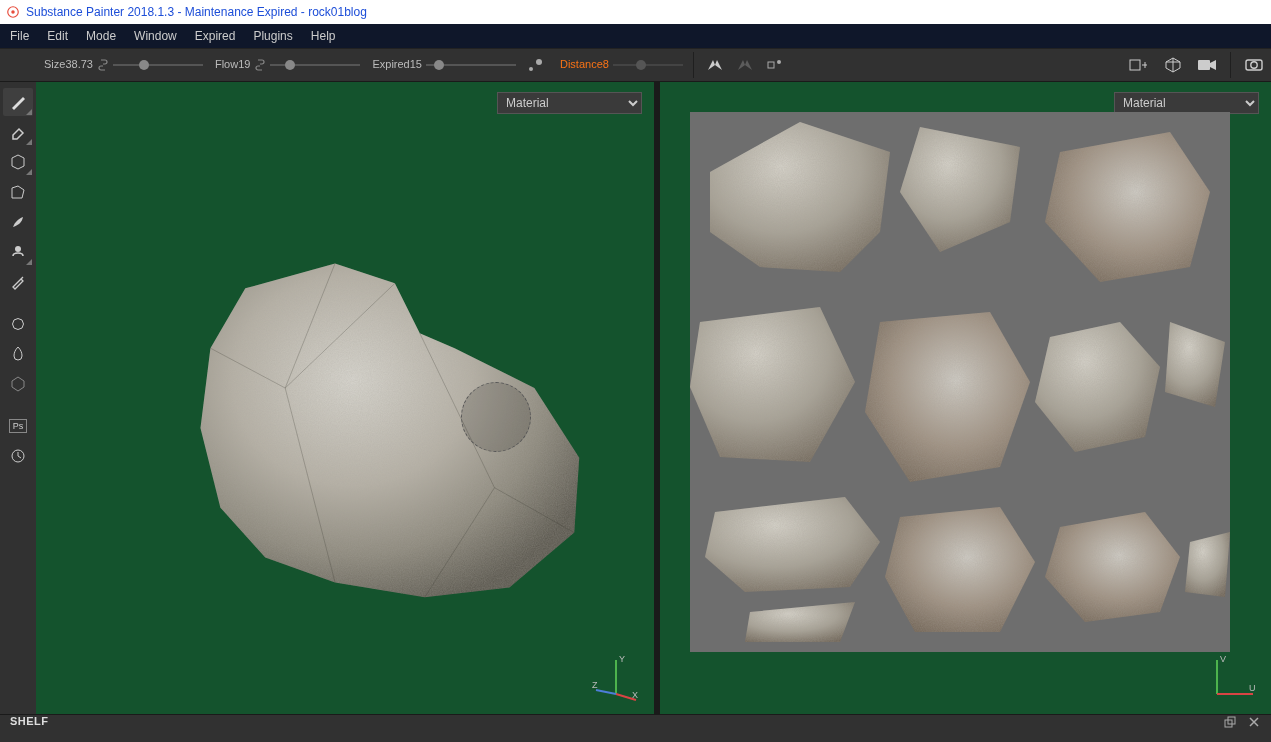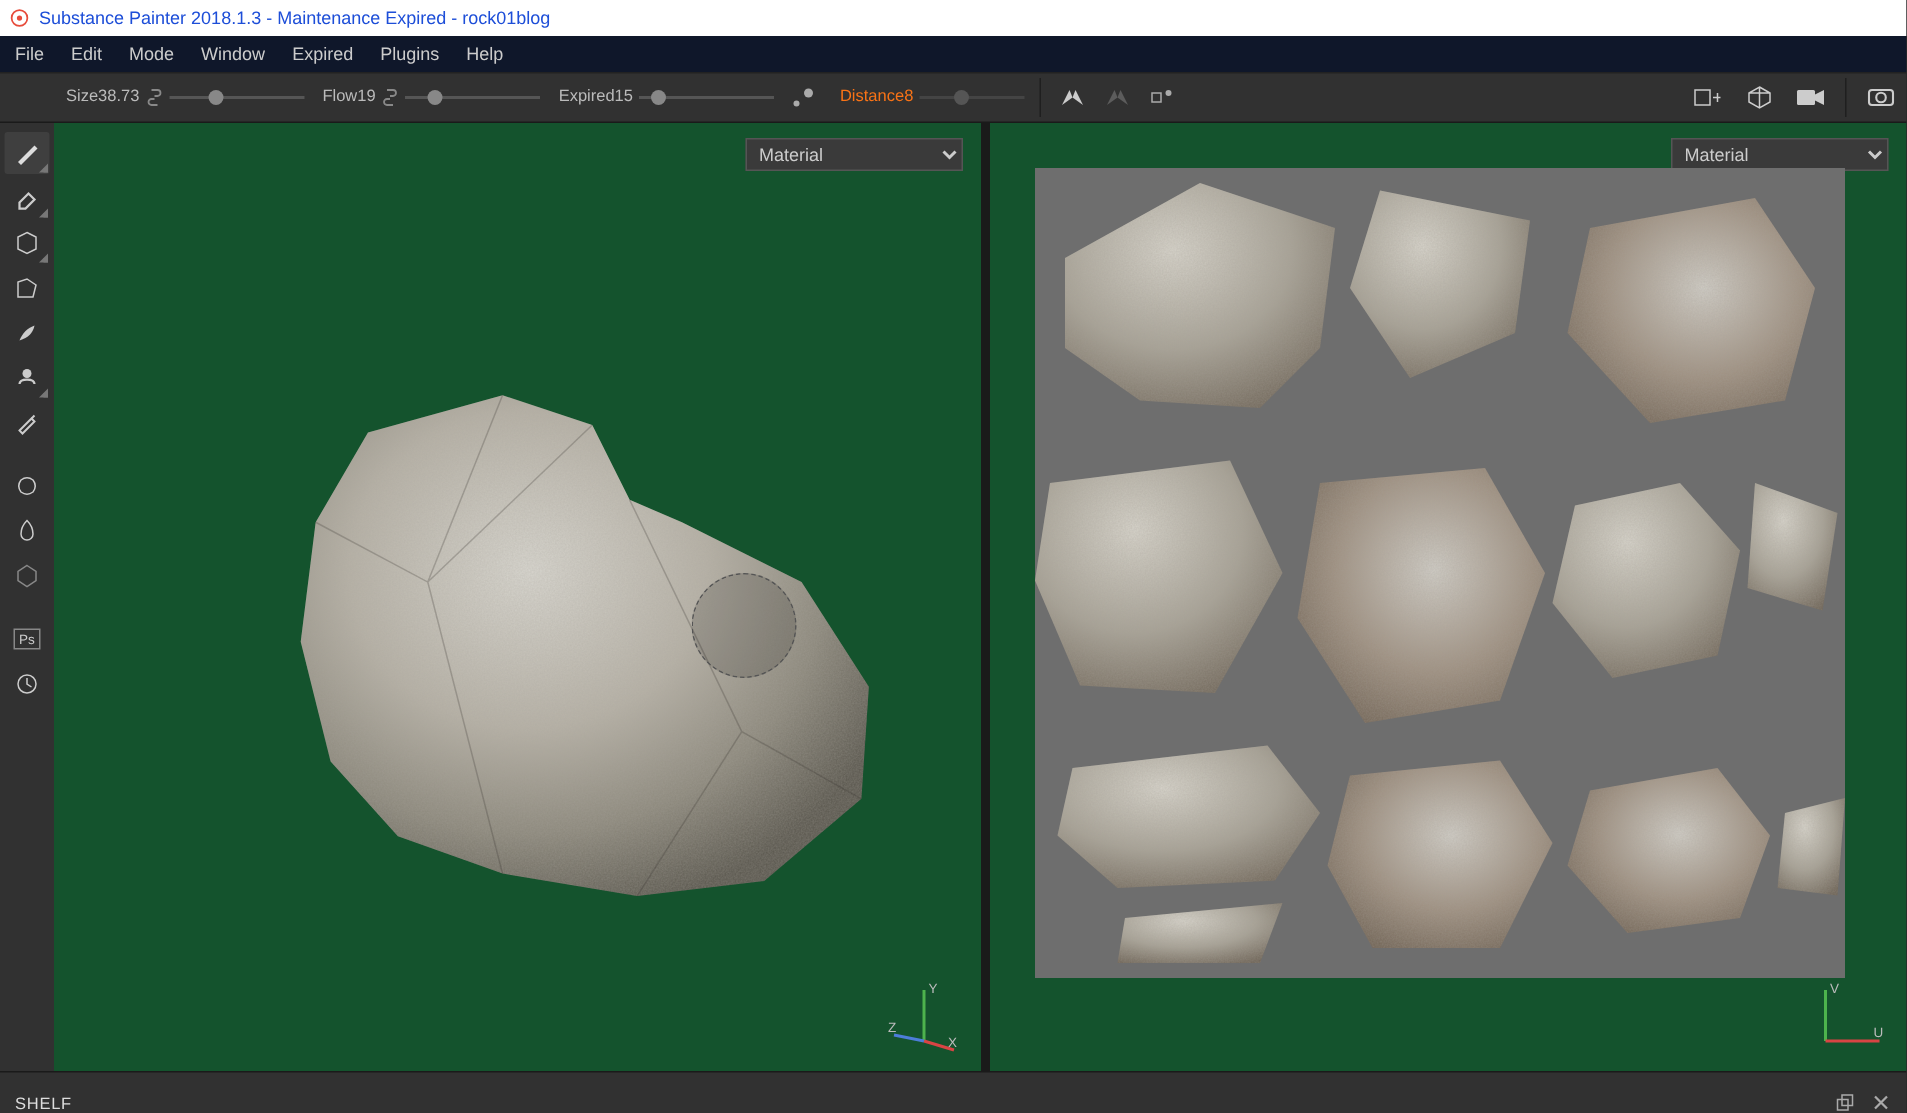--- a/index.html
+++ b/index.html
@@ -162,24 +162,24 @@
     left:30px; top:30px;
     width:540px; height:540px;
     background:#6e6e6e;
   }
   
   .shelf {
     height:28px;
     background:#313131;
     border-top:1px solid #1a1a1a;
     display:flex;
-    align-items:flex-end;
+    align-items:flex-start;
     padding:0 10px;
     color:#ddd;
-    font-weight:400;
+    font-weight:700;
     font-size:11px;
     letter-spacing:0.5px;
     justify-content:space-between;
   }
   .shelf-right { display:flex; gap:10px; color:#888;}
   .shelf-ic{ width:14px;height:14px;display:flex;align-items:center;justify-content:center;}
   .mid-icons { display:flex; gap:8px; align-items:center; }
   svg { display:block; }
 </style>
 </head>

